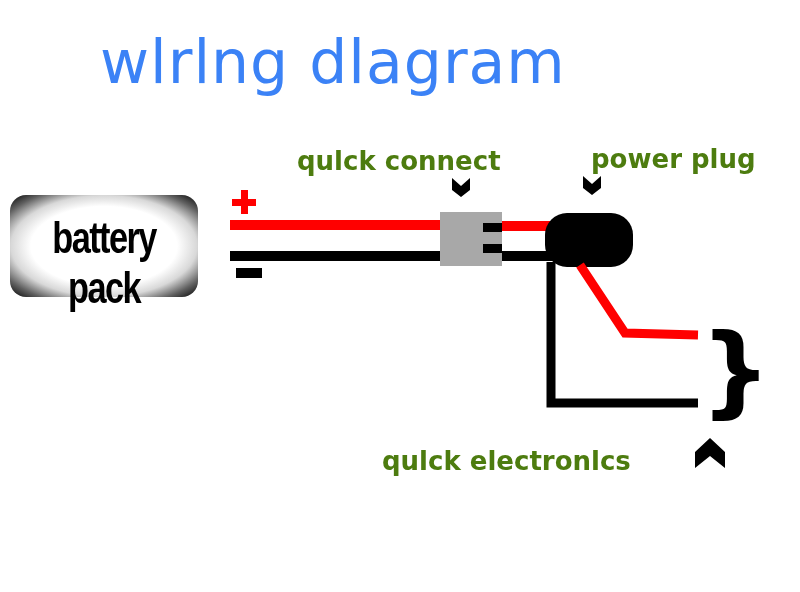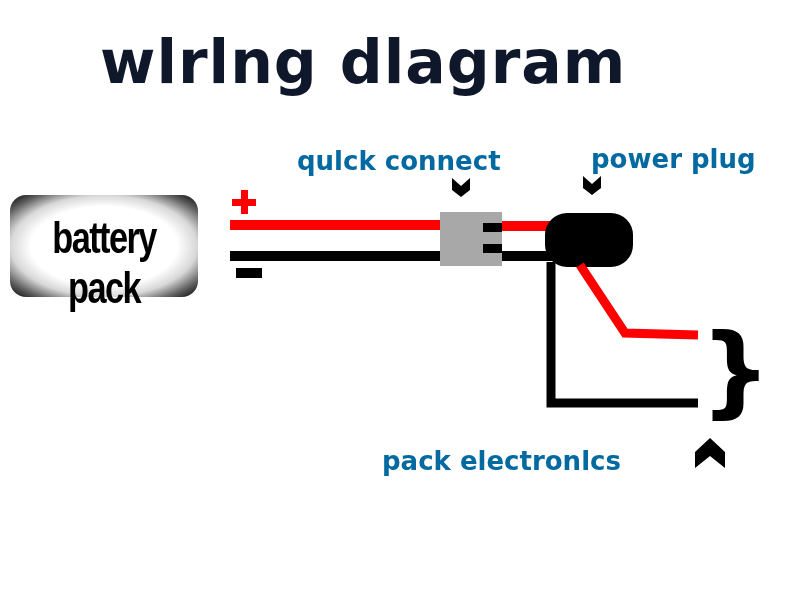--- a/index.html
+++ b/index.html
@@ -1,37 +1,37 @@
 <!DOCTYPE html>
 <html><head>
 <meta charset="utf-8">
 <style>
   html, body { margin:0; padding:0; background:#ffffff; }
   body { width:800px; height:592px; position:relative; overflow:hidden; font-family:"DejaVu Sans", sans-serif; }
-  .title { position:absolute; left:100px; top:22px; font-size:60px; font-weight:bold; color:#0f172a; letter-spacing:1px; line-height:80px; }
-  .label { position:absolute; font-weight:bold; color:#0369a1; font-size:26px; line-height:30px; }
+  .title { position:absolute; left:100px; top:22px; font-size:60px; font-weight:normal; color:#3b82f6; letter-spacing:1px; line-height:80px; }
+  .label { position:absolute; font-weight:bold; color:#4d7c0f; font-size:26px; line-height:30px; }
   .battery { position:absolute; left:10px; top:195px; width:188px; height:102px; border-radius:16px;
              background: radial-gradient(ellipse at center, #ffffff 55%, #d8d8d8 70%, #606060 85%, #000 100%);
              box-sizing:border-box; }
   .battery span { position:absolute; left:0; right:0; top:18px; text-align:center; font-family:"Liberation Sans", sans-serif;
                   font-weight:bold; font-size:44px; letter-spacing:-2px; transform:scaleX(0.78); transform-origin:center; color:#000; }
   svg { position:absolute; left:0; top:0; }
 </style>
 </head>
 <body>
 
 <div class="title">wlrlng dlagram</div>
 
 <div class="battery">
   <span>battery pack</span>
 </div>
 
 <div class="label" style="left:297px; top:146px;">qulck connect</div>
 <div class="label" style="left:567px; top:144px;margin-left:24px;">power plug</div>
-<div class="label" style="left:382px; top:446px;">pack electronlcs</div>
+<div class="label" style="left:382px; top:446px;">qulck electronlcs</div>
 
 <svg width="800" height="592" viewBox="0 0 800 592">
 
   <g>
     <rect x="232" y="199" width="24" height="7" fill="#ff0000"></rect>
     <rect x="241" y="190" width="7" height="24" fill="#ff0000"></rect>
   </g>
   <rect x="236" y="268" width="26" height="10" fill="#000"></rect>
 
   <rect x="230" y="220" width="210" height="10" fill="#ff0000"></rect>

